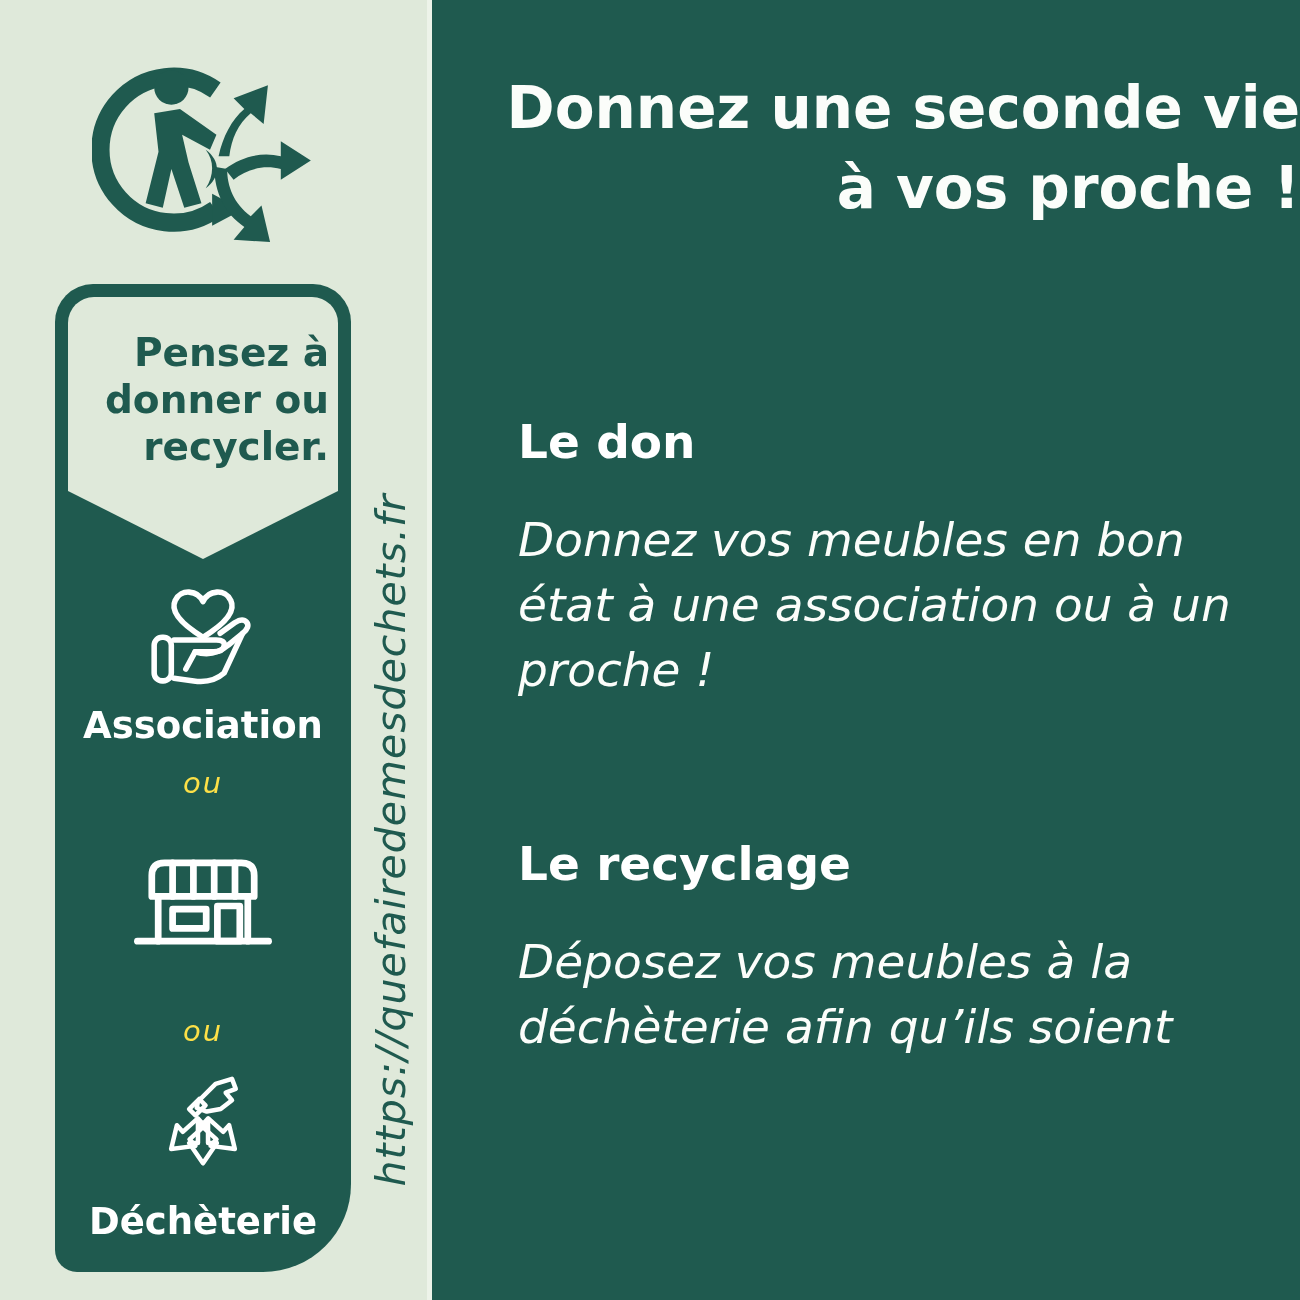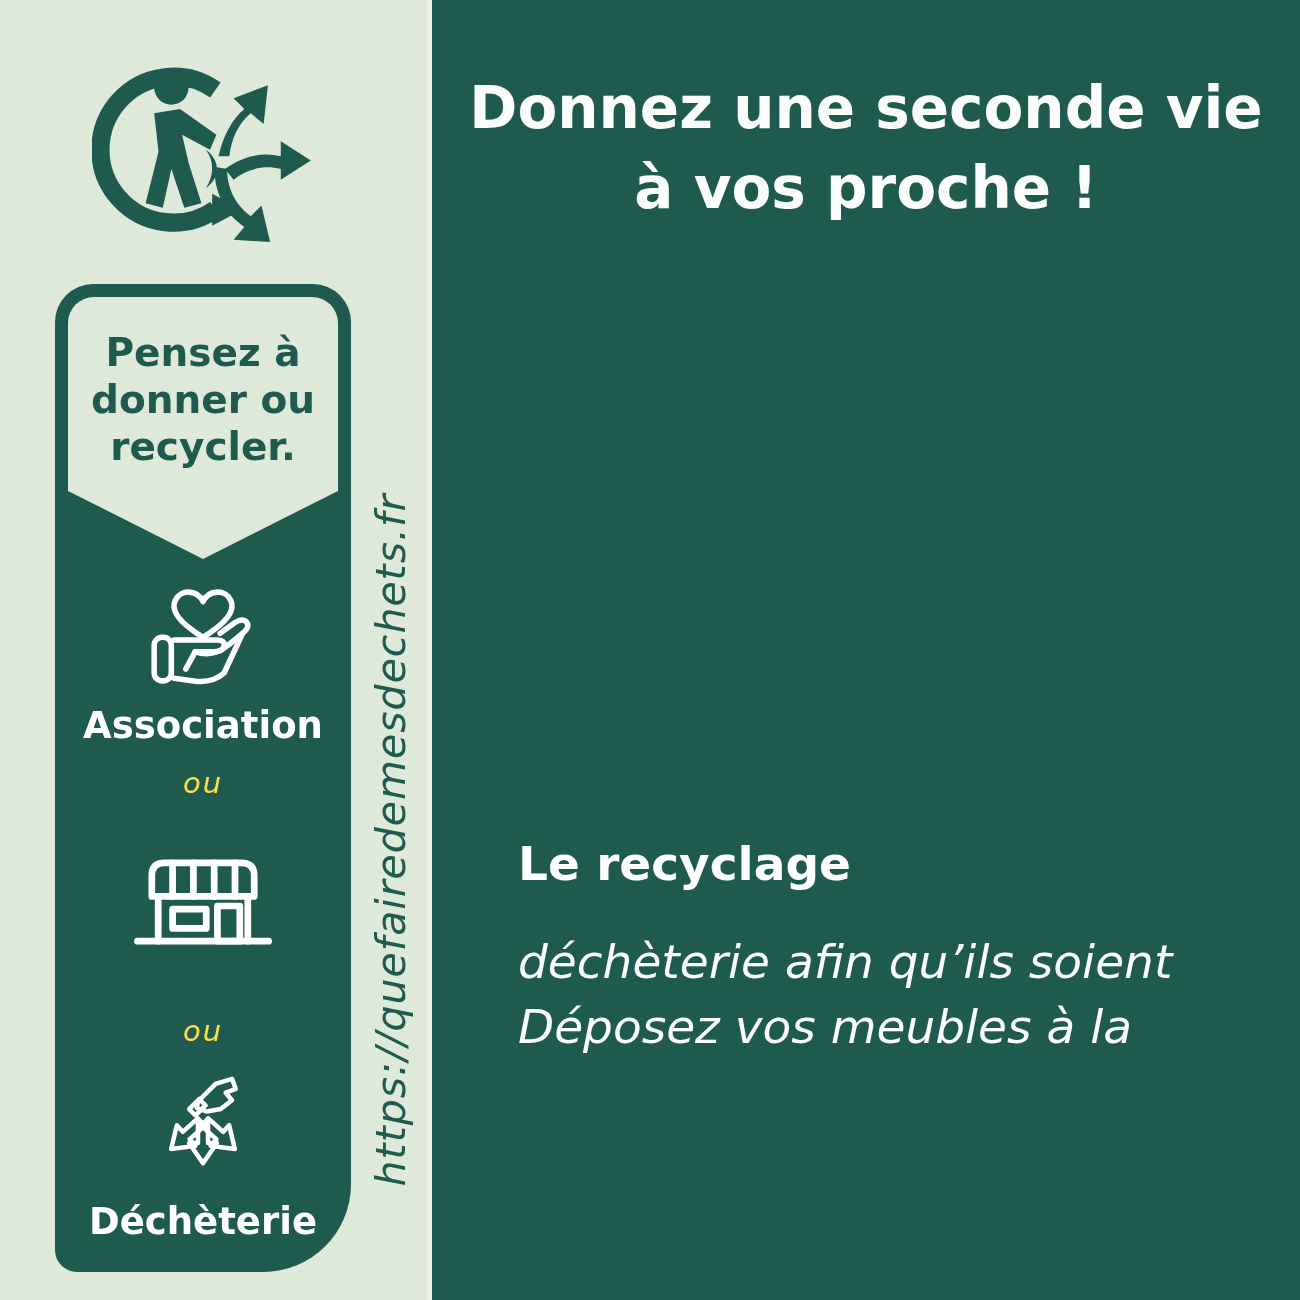--- a/index.html
+++ b/index.html
@@ -17,21 +17,21 @@
   .right-panel{
     position:absolute;left:432px;top:0;width:868px;height:1300px;
     background:var(--dark-green);
   }
   .divider-line{
     position:absolute;left:427px;top:0;width:6px;height:1300px;
     background:#edf3e9;
   }
   .main-heading{
     position:absolute;left:432px;top:68px;width:868px;
-    text-align:center;color:var(--off-white);
+    text-align:right;color:var(--off-white);
     font-size:58px;font-weight:bold;line-height:80px;letter-spacing:0px;
   }
   .section{position:absolute;left:518px;width:760px;color:var(--off-white);}
   .section-don{top:414px;}
   .section-recyclage{top:836px;}
   .section-title{font-size:47px;font-weight:bold;margin-bottom:38px;color:#FFFFFF;}
   .section-line{
     font-size:47px;font-style:italic;line-height:65px;white-space:nowrap;
     color:var(--off-white);
   }
@@ -43,21 +43,21 @@
     border-radius:38px 38px 88px 22px;
   }
   .pennant{
     position:absolute;left:13px;top:13px;width:270px;height:262px;
     background:var(--light-green);
     border-radius:26px 26px 0 0;
     clip-path:polygon(0 0,100% 0,100% 74%,50% 100%,0 74%);
     display:flex;align-items:flex-start;justify-content:center;
   }
   .pennant-title{
-    margin-top:32px;width:252px;text-align:center;
+    margin-top:32px;width:252px;text-align:right;
     color:var(--dark-green);font-size:39px;font-weight:bold;line-height:47px;
   }
   .banner-icon{position:absolute;left:50%;transform:translateX(-50%);}
   .icon-association{top:286px;width:142px;height:132px;}
   .icon-magasin{top:542px;width:208px;height:128px;}
   .icon-decheterie{top:786px;width:138px;height:126px;}
   .banner-label{
     position:absolute;left:0;width:100%;text-align:center;
     color:#FFFFFF;font-size:37px;font-weight:bold;
   }
@@ -85,25 +85,31 @@
 <div id="canvas">
 
   <div class="divider-line"></div>
   <div class="right-panel"></div>
 
   <div class="main-heading">
     <div>Donnez une seconde vie</div>
     <div>à vos proche !</div>
   </div>
 
+  <div class="section section-don">
+    <div class="section-title">Le don</div>
+    <div class="section-line">Donnez vos meubles en bon</div>
+    <div class="section-line">état à une association ou à un</div>
+    <div class="section-line">proche !</div>
+  </div>
 
   <div class="section section-recyclage">
     <div class="section-title">Le recyclage</div>
+    <div class="section-line">Déposez vos meubles à la</div>
     <div class="section-line">déchèterie afin qu’ils soient</div>
-    <div class="section-line">Déposez vos meubles à la</div>
   </div>
 
   <div class="triman">
     <svg viewBox="0 0 110 100" fill="#1F5A4F" stroke="none">
 
       <path d="M57.5 20.2 A34 34 0 1 0 57.5 75.8" fill="none" stroke="#1F5A4F" stroke-width="8.5"></path>
       <polygon points="56,68.5 56,83.5 70,76"></polygon>
 
       <circle cx="37" cy="19" r="8"></circle>
       <path d="M29 31 L41 29 L58 41 L55 48 L42 41 L45 54 L51 73 L43 75 L37 57 L33 75 L25 73 L31 49 Z"></path>

